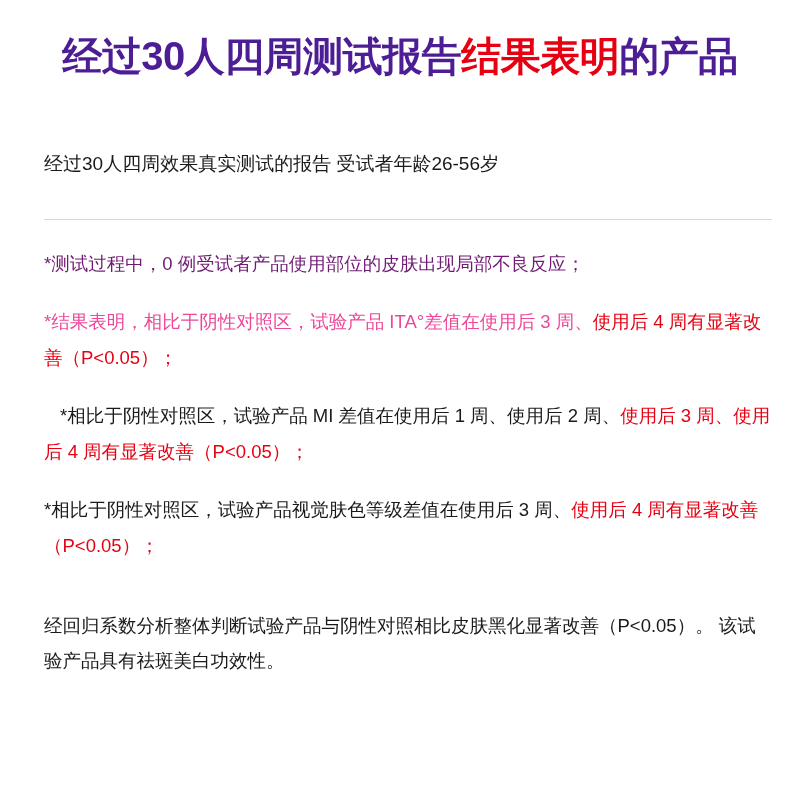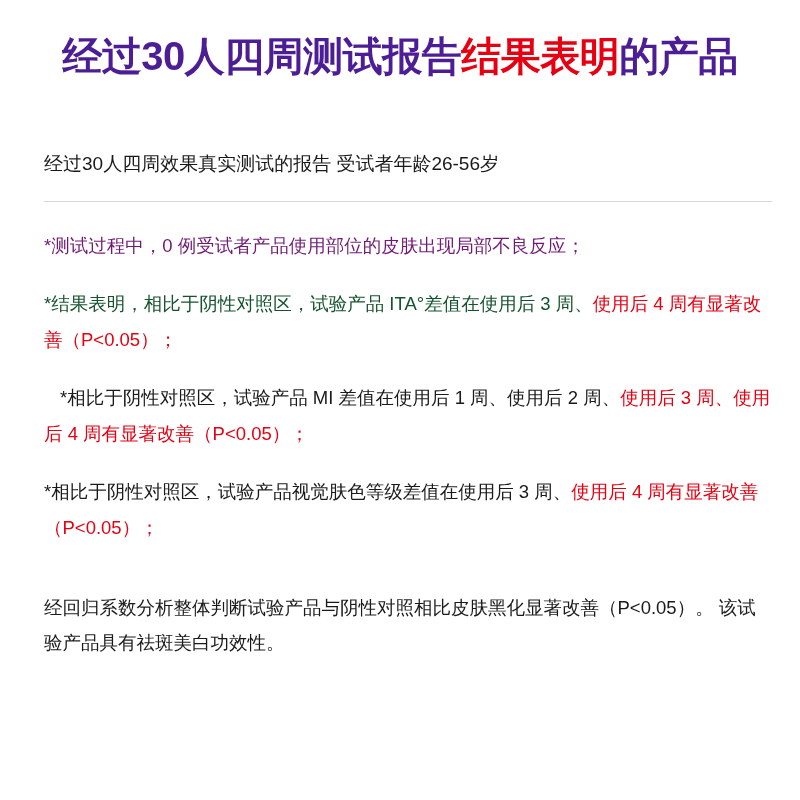--- a/index.html
+++ b/index.html
@@ -41,21 +41,21 @@
   .body-block {
     position: absolute;
     top: 150px;
     left: 44px;
     width: 730px;
   }
   .lede {
     font-size: 19px;
     line-height: 1.5;
     color: #1a1a1a;
-    padding-bottom: 22px;
+    padding-bottom: 40px;
   }
   .divider {
     height: 1px;
     background: #d8d8d8;
     width: 728px;
     margin-bottom: 10px;
   }
   .para {
     font-size: 18.5px;
     line-height: 1.95;
@@ -83,21 +83,21 @@
   </div>
 
   <div class="body-block">
 
     <div class="lede">经过30人四周效果真实测试的报告 受试者年龄26-56岁</div>
 
     <div class="divider"></div>
 
     <div class="paragraphs">
         <div class="para first"><span style="color: #701a75;">*测试过程中，0 例受试者产品使用部位的皮肤出现局部不良反应；</span></div>
-        <div class="para"><span style="color: #14532d;">*结果表明，相比于阴性对照区，试验产品 ITA°差值在使用后 3 周、</span><span class="red" style="color: rgb(230, 0, 18);">使用后 4 周有显著改善（P&lt;0.05）；</span></div>
+        <div class="para"><span style="color: #ec4899;">*结果表明，相比于阴性对照区，试验产品 ITA°差值在使用后 3 周、</span><span class="red" style="color: rgb(230, 0, 18);">使用后 4 周有显著改善（P&lt;0.05）；</span></div>
         <div class="para"><span style="color: rgb(26, 26, 26); margin-left: 16px;">*相比于阴性对照区，试验产品 MI 差值在使用后 1 周、使用后 2 周、</span><span class="red" style="color: rgb(230, 0, 18);">使用后 3 周、使用后 4 周有显著改善（P&lt;0.05）；</span></div>
         <div class="para"><span style="color: rgb(26, 26, 26);">*相比于阴性对照区，试验产品视觉肤色等级差值在使用后 3 周、</span><span class="red" style="color: rgb(230, 0, 18);">使用后 4 周有显著改善（P&lt;0.05）；</span></div>
         <div class="para tail"><span style="color: rgb(26, 26, 26);">经回归系数分析整体判断试验产品与阴性对照相比皮肤黑化显著改善（P&lt;0.05）。 该试验产品具有祛斑美白功效性。</span></div>
       </div>
 
   </div>
 
 </div>
 
 </body></html>

